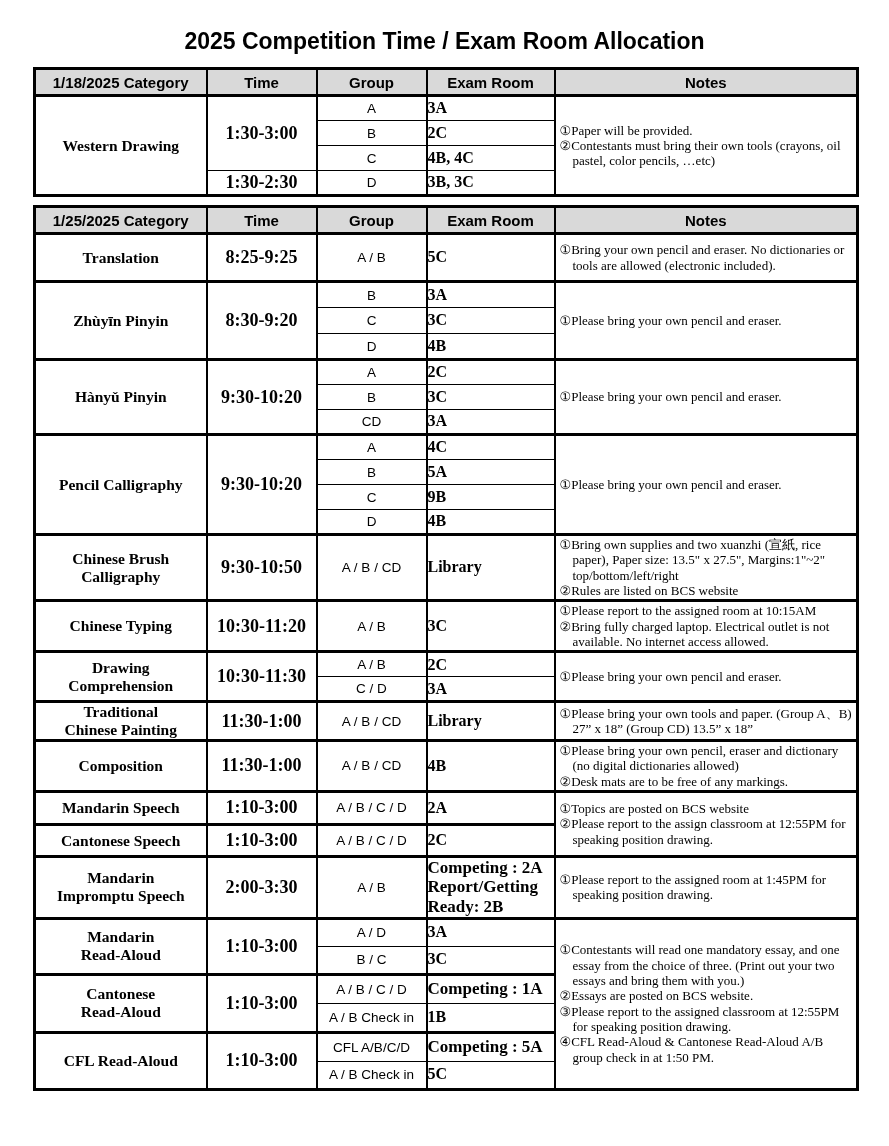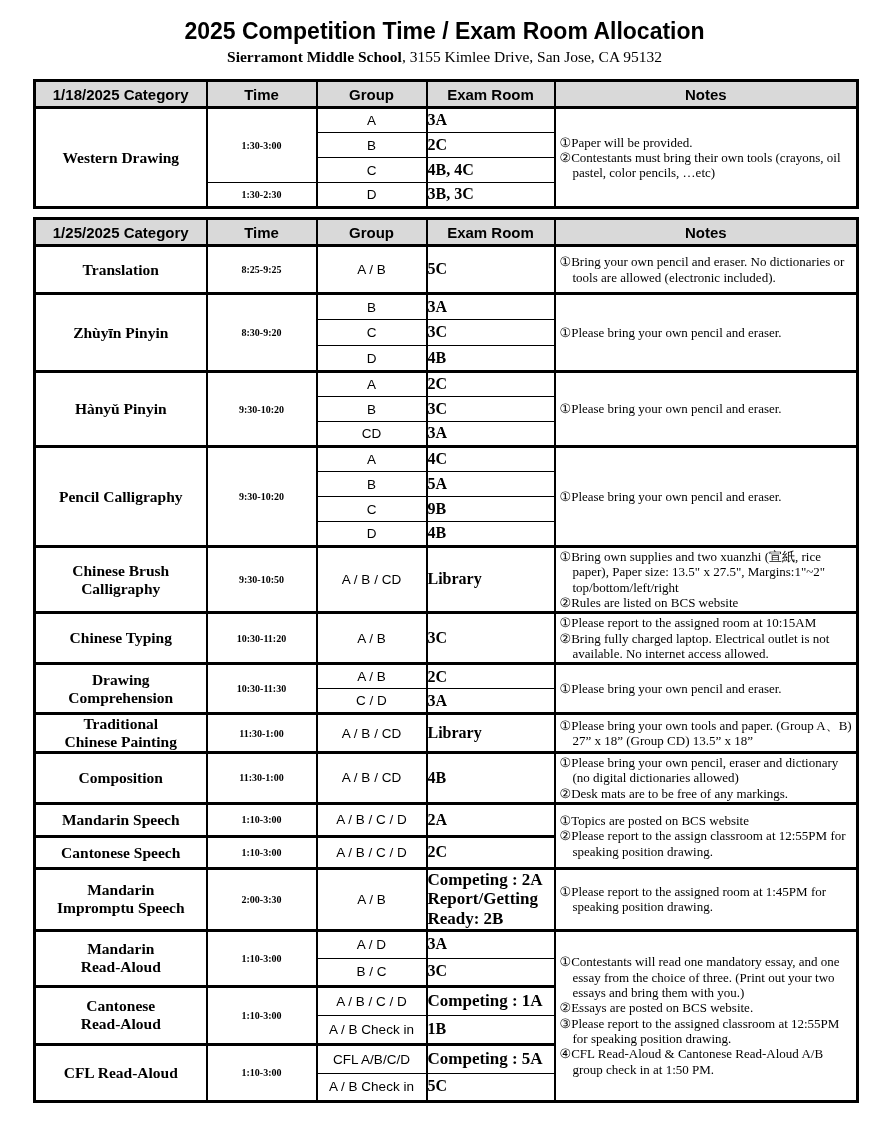--- a/index.html
+++ b/index.html
@@ -1,16 +1,16 @@
 <!DOCTYPE html>
 <html><head>
 <meta charset="utf-8">
 <style>
   html,body { margin:0; padding:0; background:#ffffff; }
-  .page { width:889px; height:1146px; background:#fff; box-sizing:border-box; padding-top:18px; overflow:hidden;
+  .page { width:889px; height:1146px; background:#fff; box-sizing:border-box; padding-top:28px; overflow:hidden;
           font-family:"Liberation Serif", serif; color:#000; }
   h1 { margin:0 0 3px 0; text-align:center; font-family:"Liberation Sans", sans-serif;
        font-size:23px; font-weight:bold; letter-spacing:0px; }
   .subtitle { text-align:center; font-size:15.5px; margin:0 0 13px 0; font-family:"Liberation Serif", serif; }
   .subtitle .school { font-weight:bold; }
 
   table { border-collapse:collapse; table-layout:fixed; margin-left:33px; width:823px;
           border:3px solid #000;margin-top:12px; }
   .t2 { margin-top:8px; }
   col.c-cat  { width:172px; }
@@ -19,34 +19,33 @@
   col.c-room { width:128px; }
   col.c-note { width:303px; }
 
   th, td { border:1px solid #000; border-left-width:2px; border-right-width:2px;
            padding:0; vertical-align:middle; overflow:hidden; }
   tr.cs > td { border-top-width:3px; }
   th { background:#d9d9d9; font-family:"Liberation Sans", sans-serif; font-weight:bold;
        font-size:15px; height:24px; border-bottom-width:3px; }
 
   td.cat  { font-weight:bold; font-size:15.5px; text-align:center; line-height:1.15; white-space:pre-line; }
-  td.time { font-weight:bold; font-size:10px; text-align:center; }
+  td.time { font-weight:bold; font-size:18px; text-align:center; }
   td.grp  { font-family:"Liberation Sans", sans-serif; font-size:13.5px; text-align:center; }
   td.room { font-weight:bold; font-size:16px; text-align:left; line-height:1.15; }
   td.notes { font-size:13px; line-height:1.18; padding:1px 3px 1px 4px; text-align:left; }
   .note { padding-left:13px; text-indent:-13px; }
   .rlab { font-size:17px; font-weight:bold; }
   .rbig { font-size:17px; font-weight:bold; }
 </style>
 </head>
 <body>
 
 <div class="page">
   <h1>2025 Competition Time / Exam Room Allocation</h1>
-  <div class="subtitle"><span class="school">Sierramont Middle School</span><span>, 3155 Kimlee Drive, San Jose, CA 95132</span></div>
 
   <table class="t1">
     <colgroup>
         <col class="c-cat">
         <col class="c-time">
         <col class="c-grp">
         <col class="c-room">
         <col class="c-note">
       </colgroup>
     <tbody>

